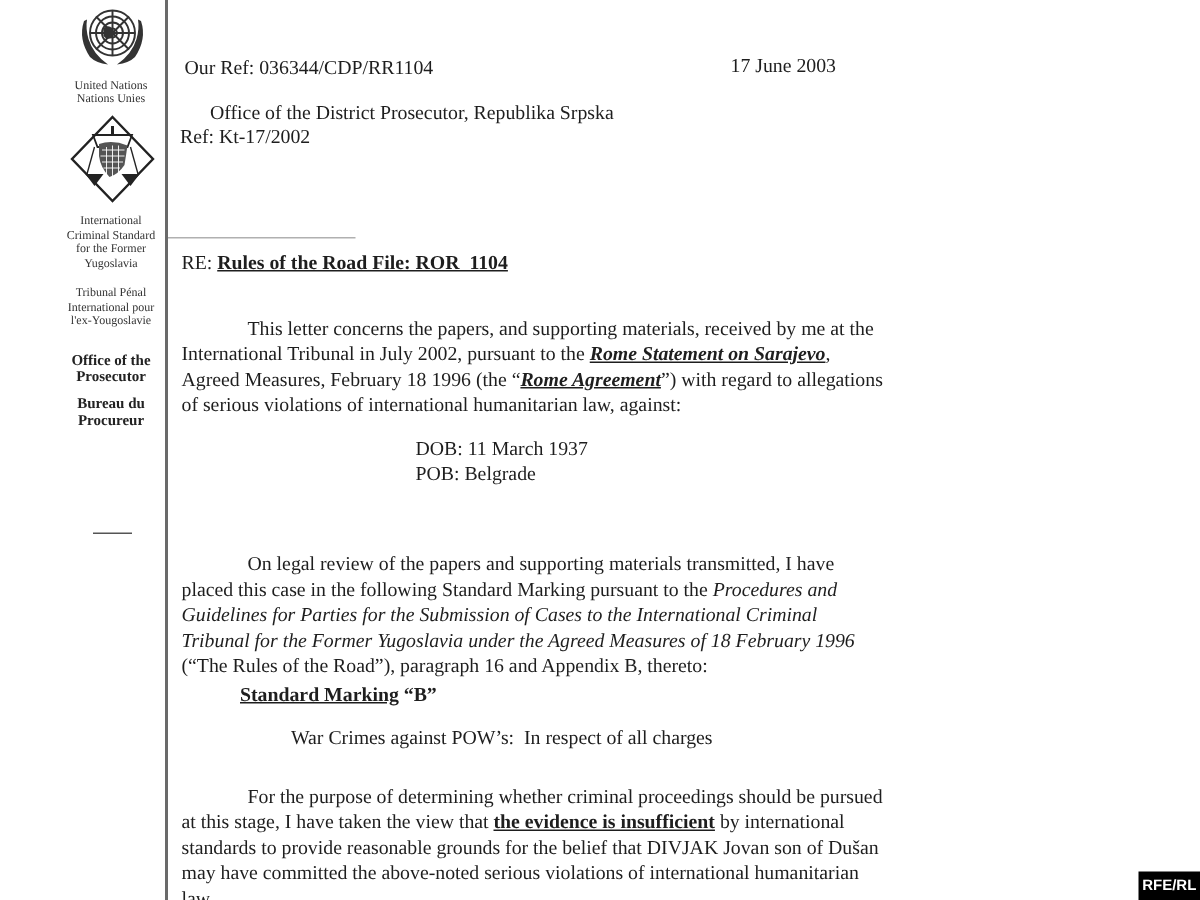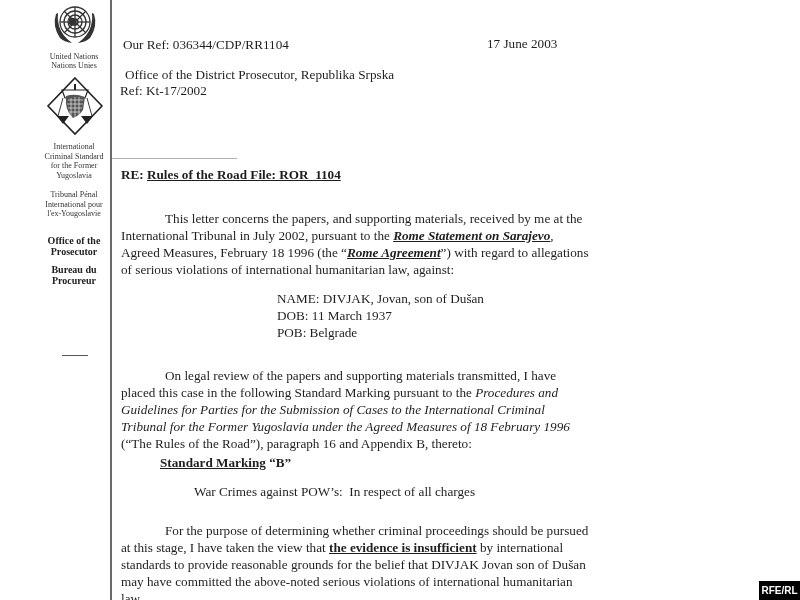--- a/index.html
+++ b/index.html
@@ -100,29 +100,28 @@
   <div>Bureau du</div>
   <div>Procureur</div>
 </div>
 <div class="abs side-dash"></div>
 
 <div class="abs vline"></div>
 <div class="abs hrule"></div>
 
 <div class="abs body-text" style="left:123px;top:36px;font-family:Liberation Serif, serif;">Our Ref: 036344/CDP/RR1104</div>
 <div class="abs body-text" style="left:487px;top:35px;">17 June 2003</div>
-<div class="abs body-text" style="left:125px;top:66px;">Office of the District Prosecutor, Republika Srpska</div>
+<div class="abs body-text" style="left:140px;top:66px;">Office of the District Prosecutor, Republika Srpska</div>
 <div class="abs body-text" style="left:120px;top:82px;">Ref: Kt-17/2002</div>
 
-<div class="abs body-text b" style="left:121px;top:166px;white-space:pre;"><span style="font-weight:bold;">RE: </span><span class="u">Rules of the Road File: ROR  1104</span></div>
+<div class="abs body-text b" style="left:121px;top:166px;white-space:pre;"><span style="font-weight:normal;">RE: </span><span class="u">Rules of the Road File: ROR  1104</span></div>
 
 <div class="abs body-text indent" style="left:121px;top:210px;width:470px;"><span>This letter concerns the papers, and supporting materials, received by me at the International Tribunal in July 2002, pursuant to the </span><span class="b i u">Rome Statement on Sarajevo</span><span>, Agreed Measures, February 18 1996 (the “</span><span class="b i u">Rome Agreement</span><span>”) with regard to allegations of serious violations of international humanitarian law, against:</span></div>
 
 <div class="abs body-text" style="left:277px;top:290px;">
-  <div>NAME: DIVJAK, Jovan, son of Dušan</div>
   <div>DOB: 11 March 1937</div>
   <div>POB: Belgrade</div>
 </div>
 
 <div class="abs body-text indent" style="left:121px;top:367px;width:470px;"><span>On legal review of the papers and supporting materials transmitted, I have placed this case in the following Standard Marking pursuant to the </span><span class="i">Procedures and Guidelines for Parties for the Submission of Cases to the International Criminal Tribunal for the Former Yugoslavia under the Agreed Measures of 18 February 1996</span><span> (“The Rules of the Road”), paragraph 16 and Appendix B, thereto:</span></div>
 
 <div class="abs body-text b" style="left:160px;top:454px;"><span class="u">Standard Marking</span><span> “B”</span></div>
 <div class="abs body-text" style="left:160px;top:483px;white-space:pre;margin-left:34px;">War Crimes against POW’s:  In respect of all charges</div>
 
 <div class="abs body-text indent" style="left:121px;top:522px;width:470px;"><span>For the purpose of determining whether criminal proceedings should be pursued at this stage, I have taken the view that </span><span class="b u">the evidence is insufficient</span><span> by international standards to provide reasonable grounds for the belief that DIVJAK Jovan son of Dušan may have committed the above-noted serious violations of international humanitarian law.</span></div>

